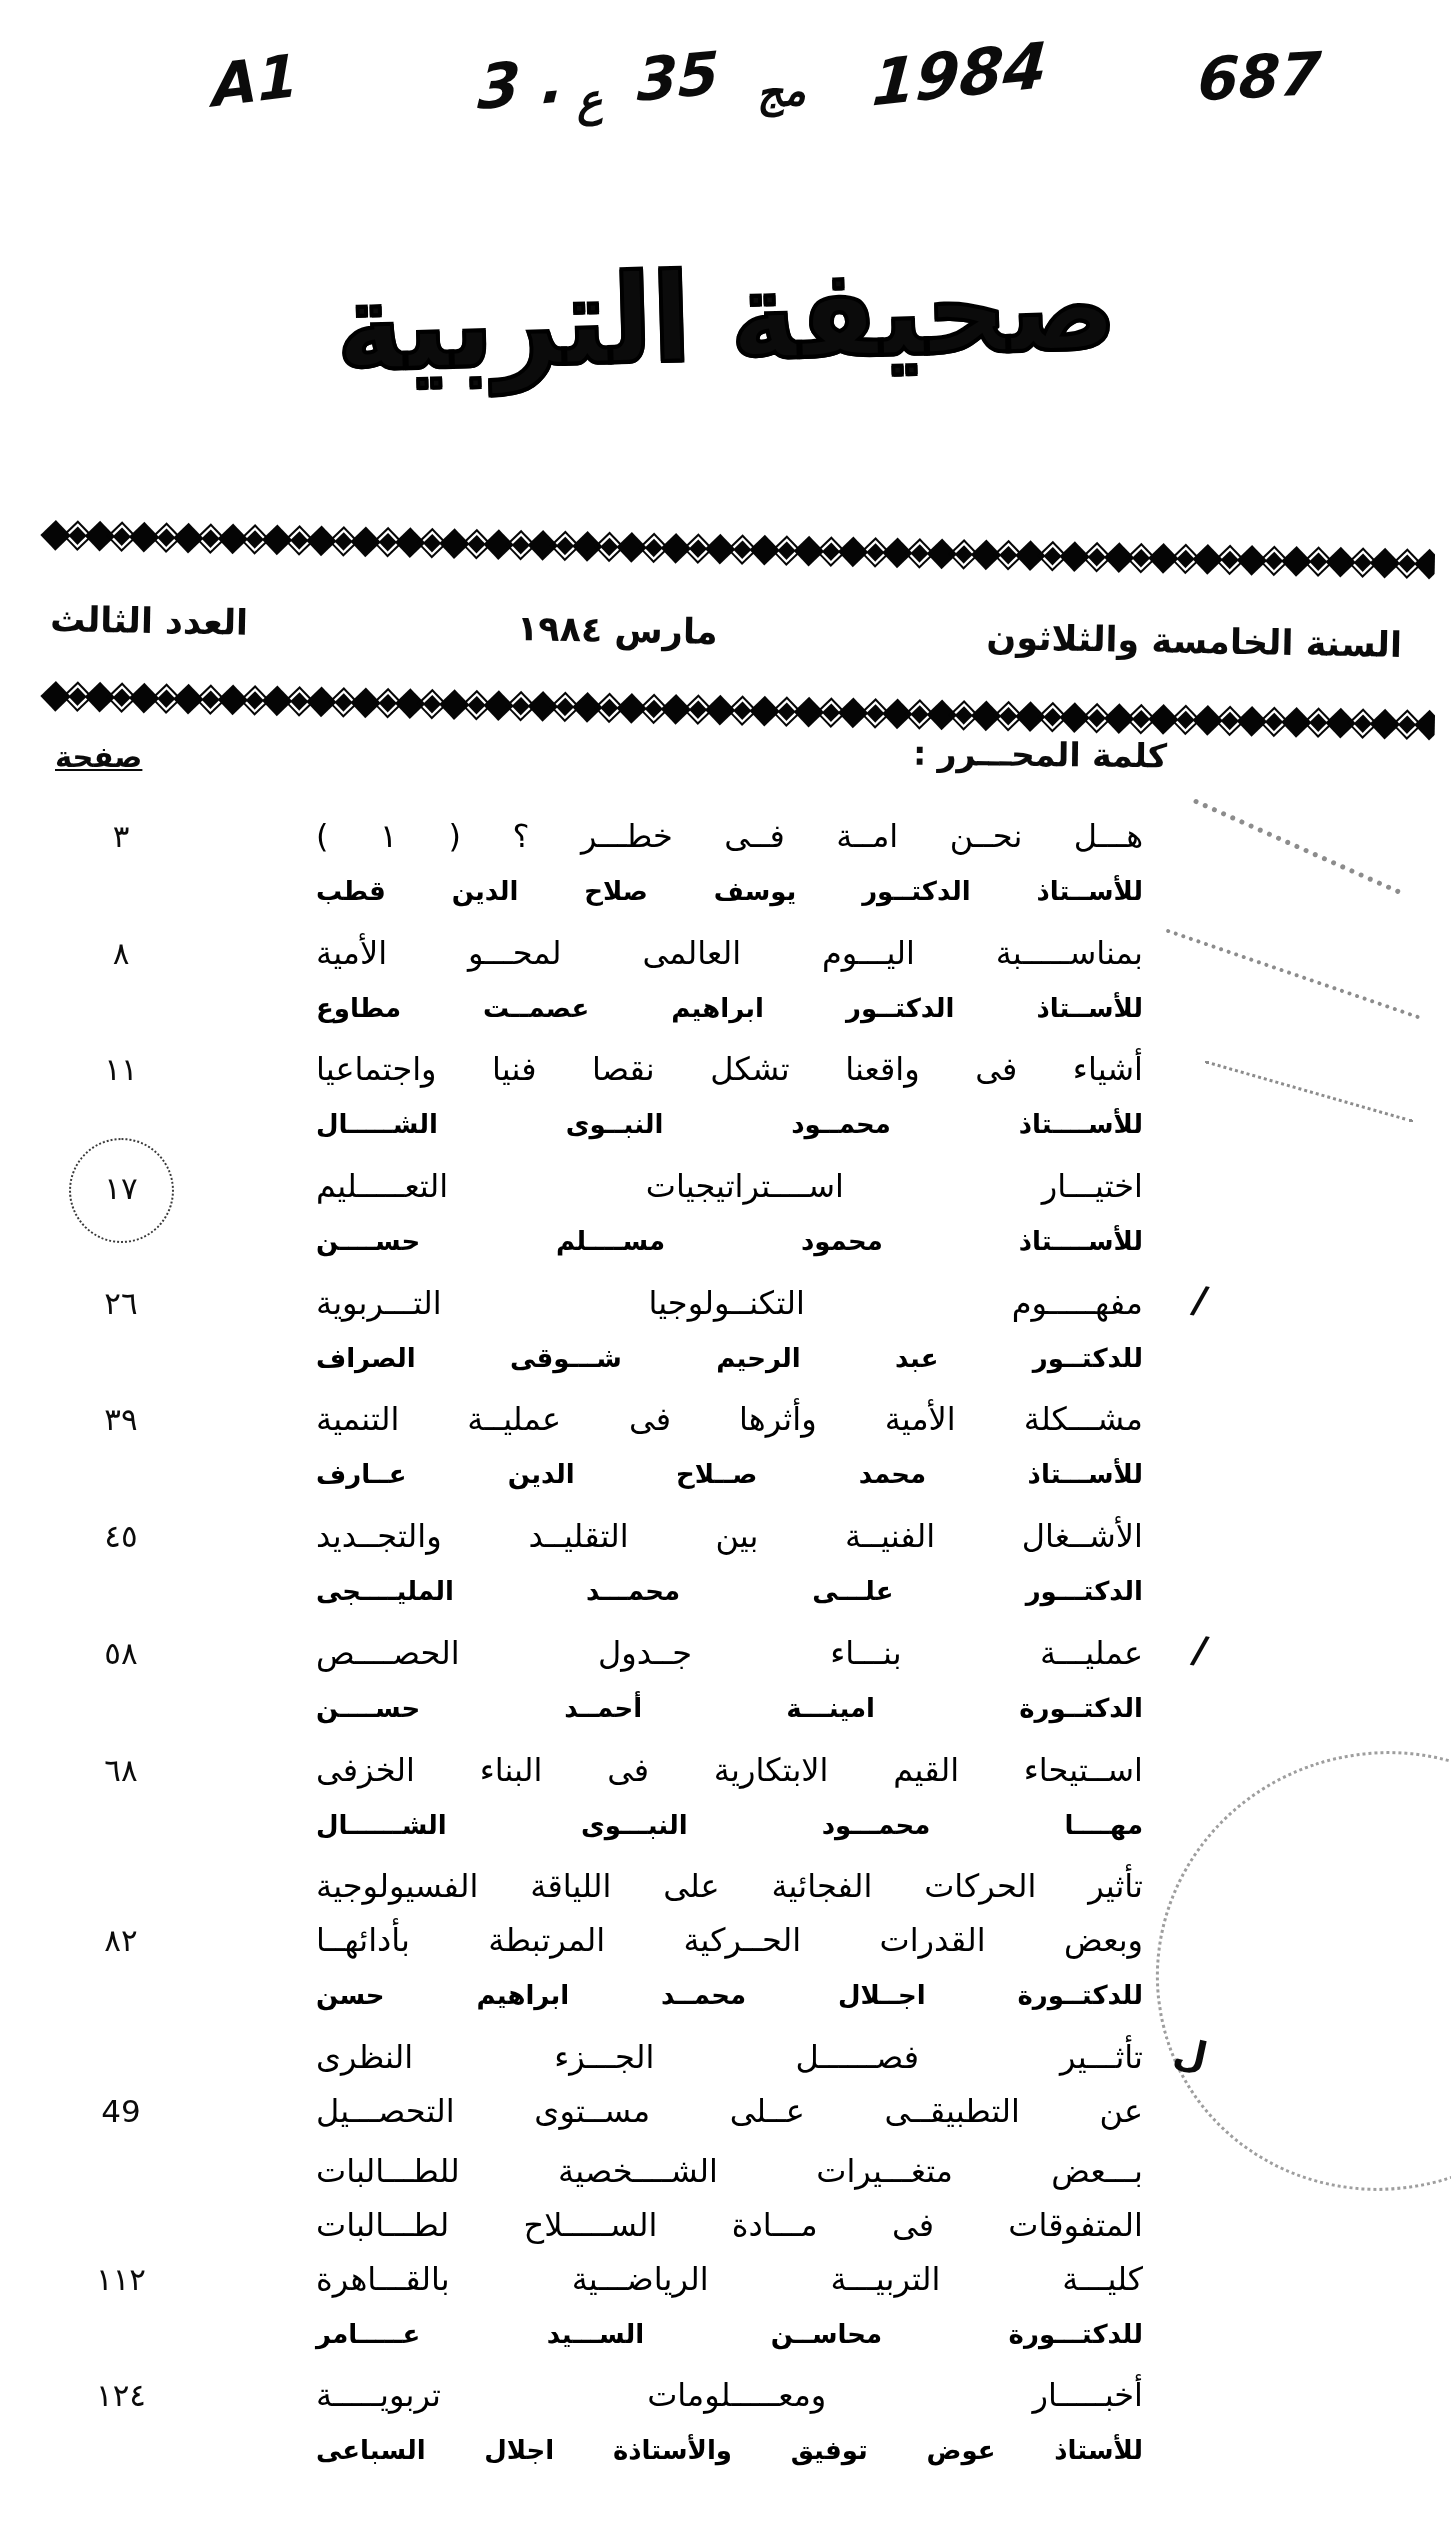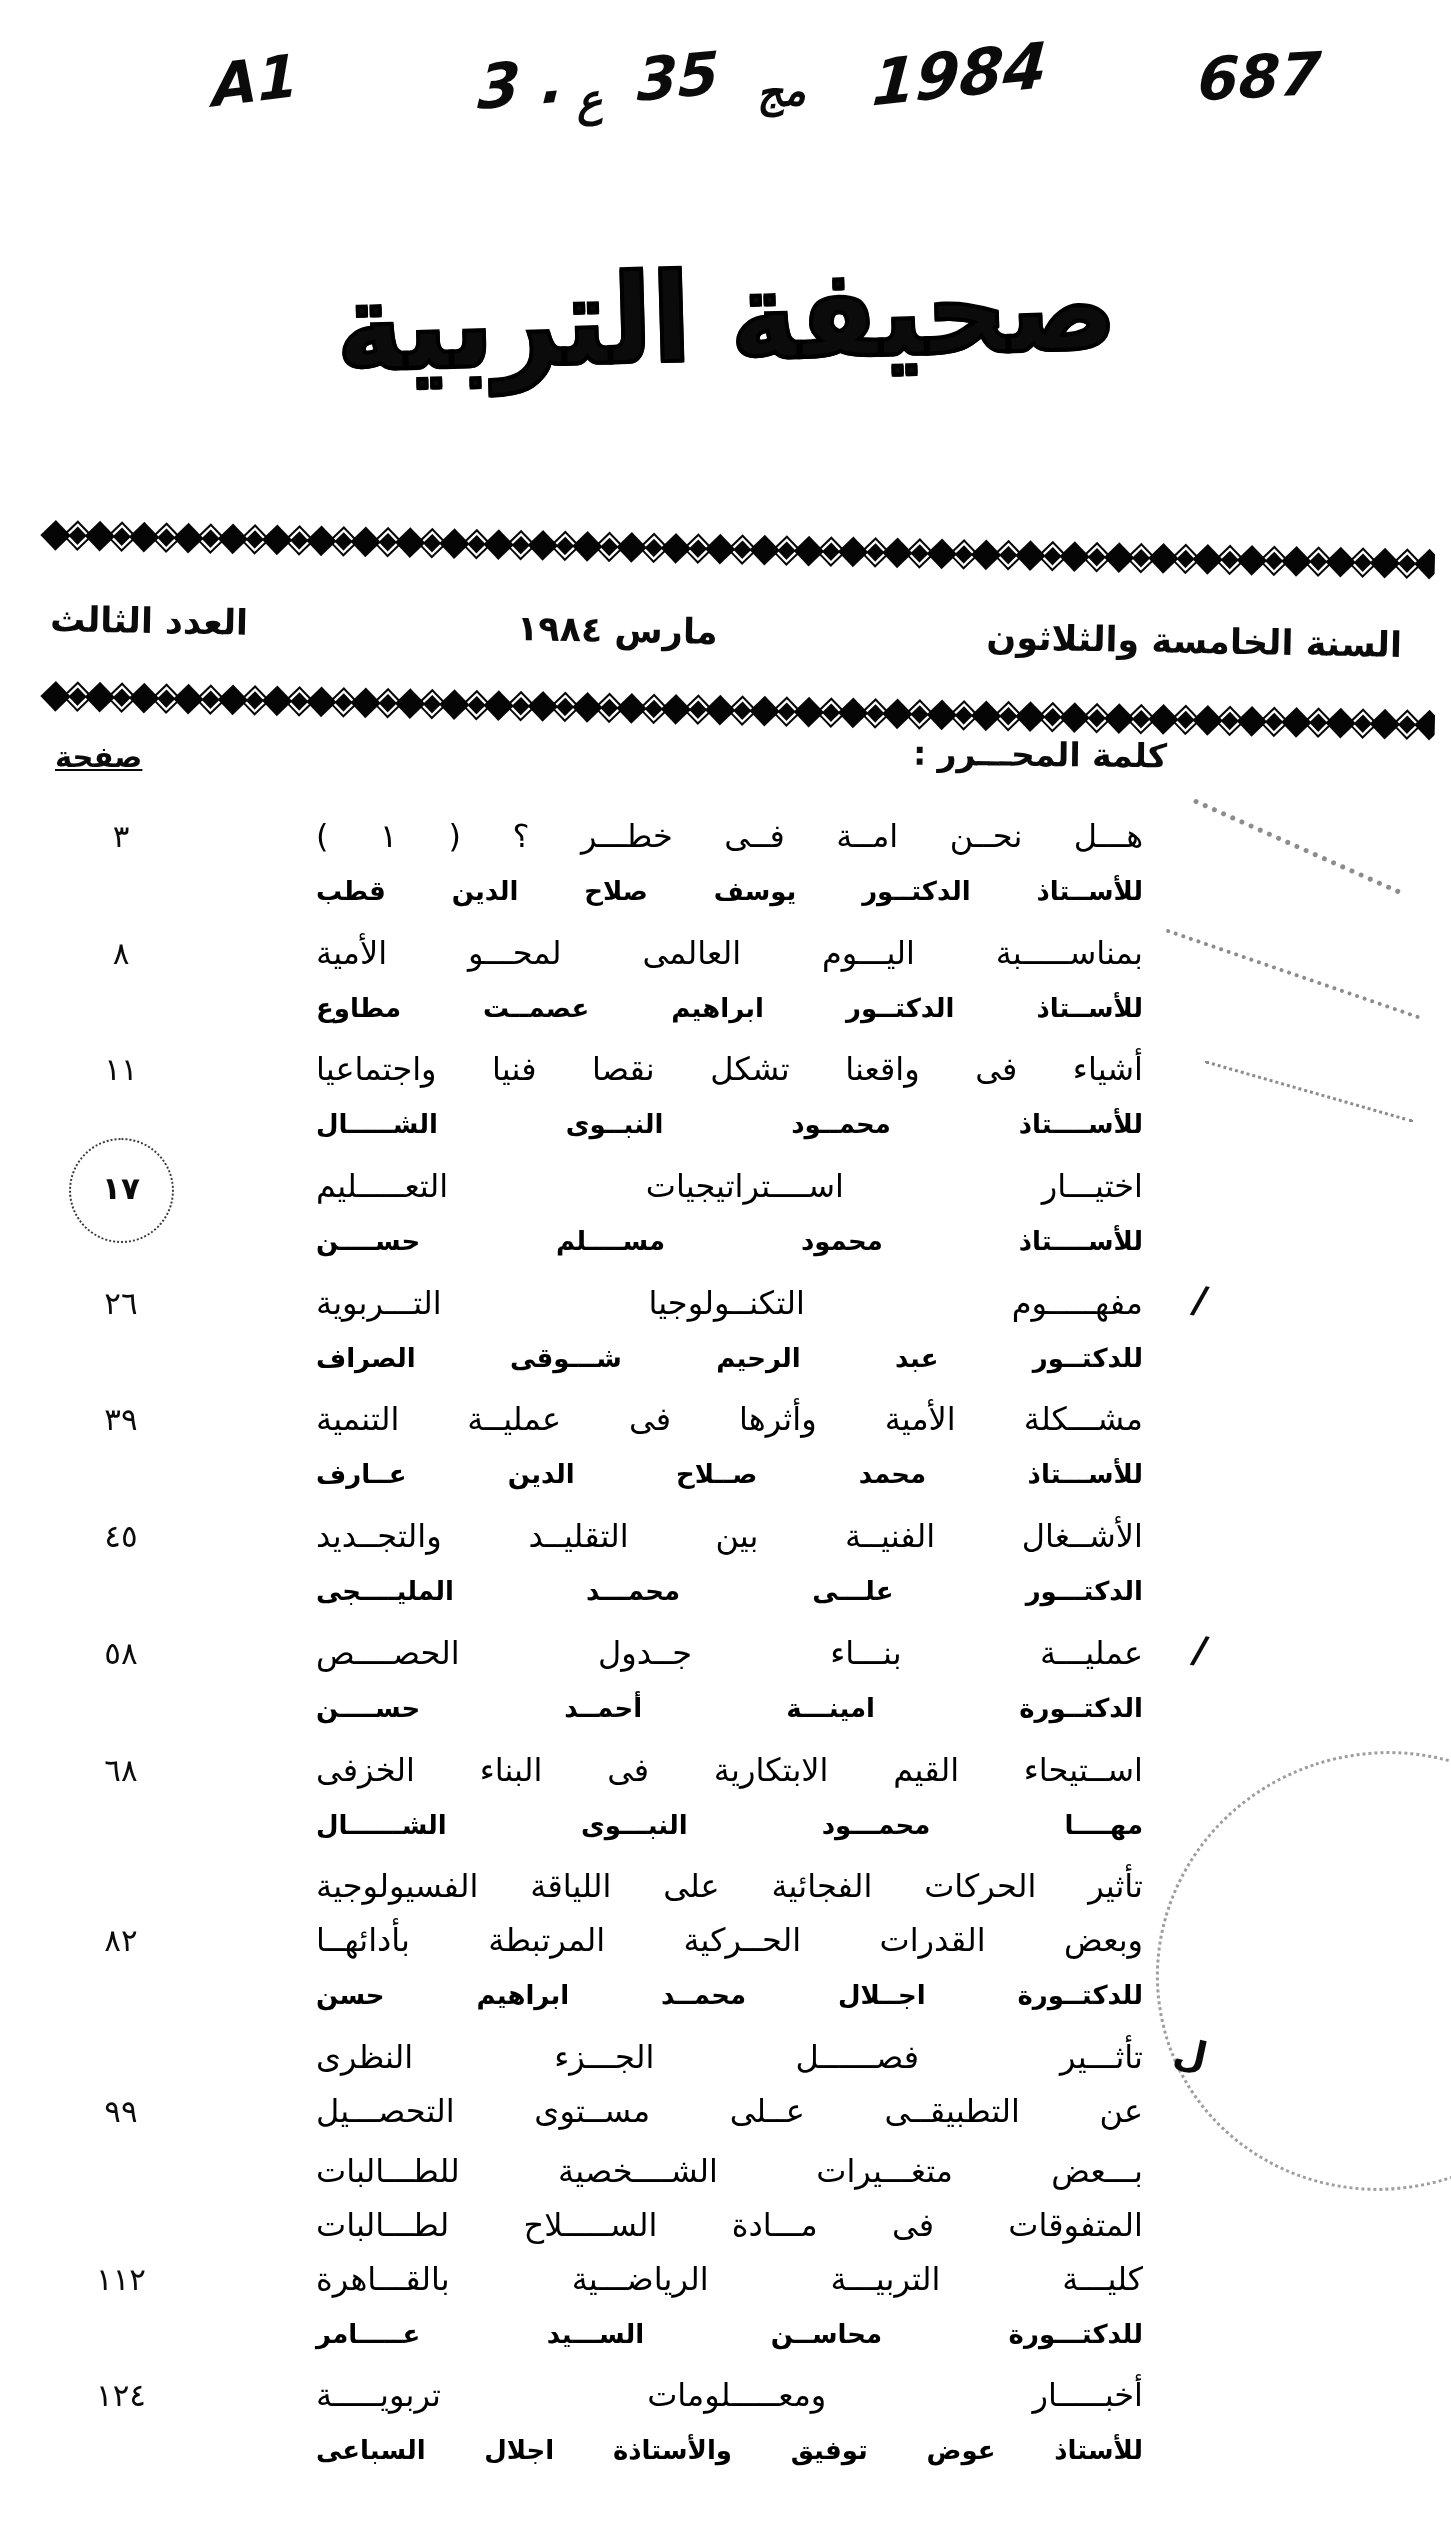--- a/index.html
+++ b/index.html
@@ -80,21 +80,20 @@
   .author-text{font-weight:bold;font-size:26px;line-height:57px;}
   .page-cell{
     position:absolute;left:59px;top:0;width:124px;
     text-align:center;font-size:31px;line-height:54px;font-weight:500;
     direction:rtl;
   }
   .page-cell .circled{
     display:inline-block;width:101px;height:101px;line-height:96px;
     border:2.9px dotted #3a3a3a;border-radius:50%;
     margin-top:-21px;
-    font-weight:bold;
   }
   .margin-mark{
     position:absolute;right:245px;top:1.9px;
     font-size:38px;font-weight:bold;
     transform:rotate(12deg);
   }
 
   
   .smudge{position:absolute;border-top-style:dotted;border-top-color:rgba(0,0,0,0.45);}
   .smudge-1{left:1184px;top:844px;width:226px;border-top-width:5.7px;transform:rotate(24deg);}
@@ -236,21 +235,21 @@
           <div class="line-text author-text">للدكتــورة اجــلال محمــد ابراهيم حسن</div>
         </div>
       </div>
       <div class="entry">
         <div class="toc-row title-row">
           <div class="line-text title-text">تأثـــير فصــــــل الجـــزء النظرى</div>
           <span class="margin-mark">ل</span>
         </div>
         <div class="toc-row title-row">
           <div class="line-text title-text">عن التطبيقــى عــلى مســتوى التحصـــيل</div>
-          <div class="page-cell">٩٩</div>
+          <div class="page-cell">49</div>
         </div>
       </div>
       <div class="entry">
         <div class="toc-row title-row">
           <div class="line-text title-text">بـــعض متغـــيرات الشــــخصية للطـــالبات</div>
         </div>
         <div class="toc-row title-row">
           <div class="line-text title-text">المتفوقات فى مـــادة الســـــلاح لطـــالبات</div>
         </div>
         <div class="toc-row title-row">

